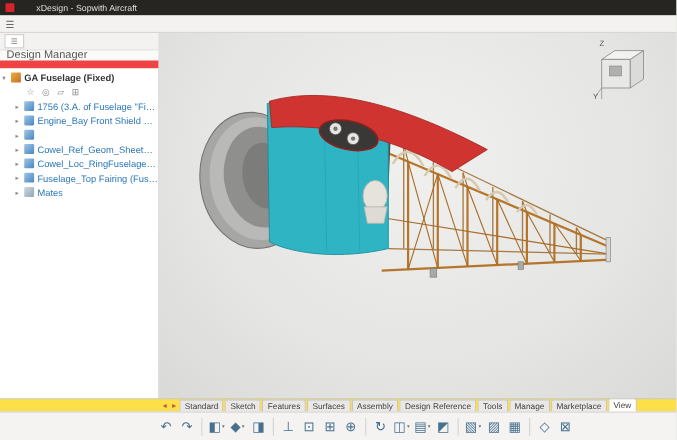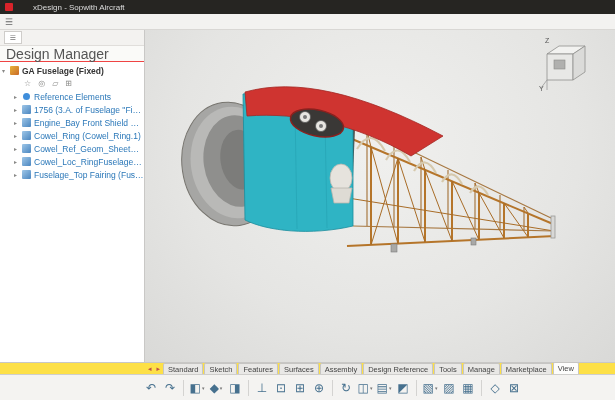--- a/index.html
+++ b/index.html
@@ -10,21 +10,21 @@
   .logo{width:8px;height:8px;background:#d8232a;border-radius:1px;flex:none}
   .wtitle{color:#ddd;font-size:8px;white-space:nowrap}
 
   .topbar{height:16px;background:#f3f2f0;border-bottom:1px solid #d9d7d4;display:flex;align-items:center;padding:0 5px}
   .menu-glyph{font-size:9px;color:#666;cursor:pointer}
 
   .content{display:flex;height:332px}
   .panel{width:145px;flex:none;background:#fff;border-right:1px solid #c9c8c6;display:flex;flex-direction:column}
   .panel-tabs{height:16px;background:#f3f2f0;border-bottom:1px solid #e0dedb;display:flex;align-items:center;padding:0 4px}
   .ptab{width:18px;height:13px;background:#fff;border:1px solid #cfcdca;display:flex;align-items:center;justify-content:center;font-size:7px;color:#777;cursor:pointer}
-  .panel-header{height:16px;display:flex;align-items:center;padding:0 6px;font-size:14px;color:#555;border-bottom:1px solid #ef4444;background:#fafaf8}
+  .panel-header{height:16px;display:flex;align-items:center;padding:0 6px;font-size:10px;color:#555;border-bottom:7px solid #ef4444;background:#fafaf8}
   .tree{flex:1;padding:2px 0;overflow:hidden}
   .trow{display:flex;align-items:center;height:13px;padding:0 0;gap:3px;cursor:pointer;white-space:nowrap}
   .trow .arrow{width:7px;font-size:6px;color:#8a8a88;flex:none;text-align:center}
   .ticon{width:9px;height:9px;flex:none;border-radius:1px}
   .root-icon{background:linear-gradient(135deg,#e8b33a,#c96a28)}
   .comp-icon{background:linear-gradient(135deg,#9fc7e8,#4a86c0)}
   .dot-icon{width:7px;height:7px;flex:none;border-radius:50%;background:#3f8edb;margin:0 1px}
   .mates-icon{background:linear-gradient(135deg,#cfd8e0,#8fa6b8)}
   .tlabel{overflow:hidden;text-overflow:ellipsis;font-size:8.5px;color:#2a77b8}
   .trow.root .tlabel{color:#333;font-weight:bold}
@@ -77,52 +77,51 @@
       </div>
       <div class="quickrow">
         <span class="qicon">☆</span>
         <span class="qicon">◎</span>
         <span class="qicon">▱</span>
         <span class="qicon">⊞</span>
       </div>
 
       <div class="trow indent">
         <span class="arrow">▸</span>
-        <span class="dot-icon"></span>
-        <span class="tlabel">Reference Elements</span>
-      </div>
-      <div class="trow indent">
-        <span class="arrow">▸</span>
         <span class="ticon comp-icon"></span>
         <span class="tlabel">1756 (3.A. of Fuselage "Fixed E...</span>
       </div>
       <div class="trow indent">
         <span class="arrow">▸</span>
         <span class="ticon comp-icon"></span>
         <span class="tlabel">Engine_Bay Front Shield Sub-A...</span>
       </div>
       <div class="trow indent">
         <span class="arrow">▸</span>
         <span class="ticon comp-icon"></span>
-        <span class="tlabel">Cowel_Ring (Cowel_Ring.1)</span>
       </div>
       <div class="trow indent">
         <span class="arrow">▸</span>
         <span class="ticon comp-icon"></span>
         <span class="tlabel">Cowel_Ref_Geom_Sheetmetal (...</span>
       </div>
       <div class="trow indent">
         <span class="arrow">▸</span>
         <span class="ticon comp-icon"></span>
         <span class="tlabel">Cowel_Loc_RingFuselage_Side...</span>
       </div>
       <div class="trow indent">
         <span class="arrow">▸</span>
         <span class="ticon comp-icon"></span>
         <span class="tlabel">Fuselage_Top Fairing (Fuselage...</span>
+      </div>
+      <div class="trow indent">
+        <span class="arrow">▸</span>
+        <span class="ticon mates-icon"></span>
+        <span class="tlabel">Mates</span>
       </div>
     </div>
   </div>
 
   <div class="viewport">
     <svg class="model" width="470" height="332" viewBox="0 0 470 332">
 
       <g stroke="#9c6526" stroke-width="1.2" fill="none" opacity="0.85">
         <line x1="202" y1="90" x2="406" y2="188"></line>
         <line x1="208" y1="196" x2="408" y2="201"></line>

